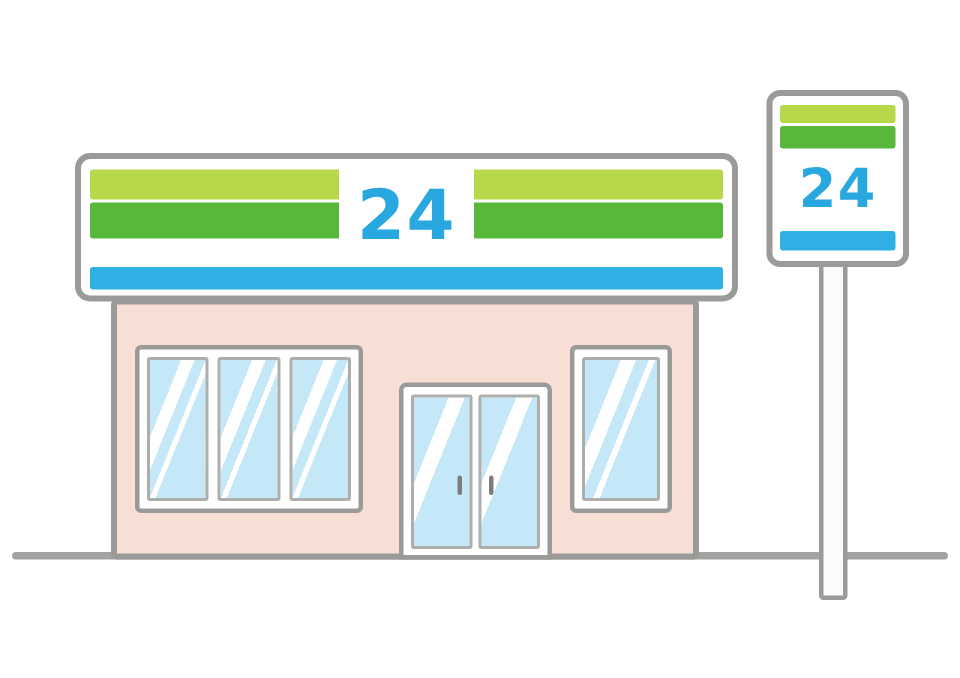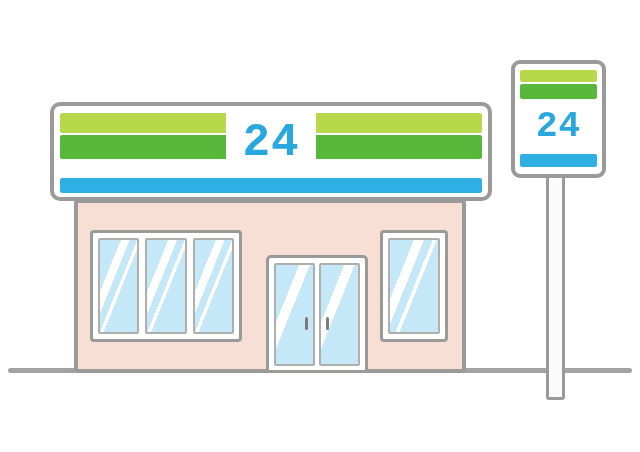--- a/index.html
+++ b/index.html
@@ -3,21 +3,21 @@
 <meta charset="utf-8">
 <style>
   html,body{margin:0;padding:0;background:#ffffff;}
   .scene{
     position:relative;
     width:640px;height:452px;
     background:#ffffff;
     overflow:hidden;
     font-family:"DejaVu Sans","Liberation Sans",sans-serif;
   }
-  .abs{position:absolute;font-family:Liberation Mono, monospace;}
+  .abs{position:absolute;}
 
   
   .ground-line{
     left:8px;top:368px;width:624px;height:5px;
     background:var(--ground-gray);
     border-radius:3px;
   }
 
   
   .sign-pole{

